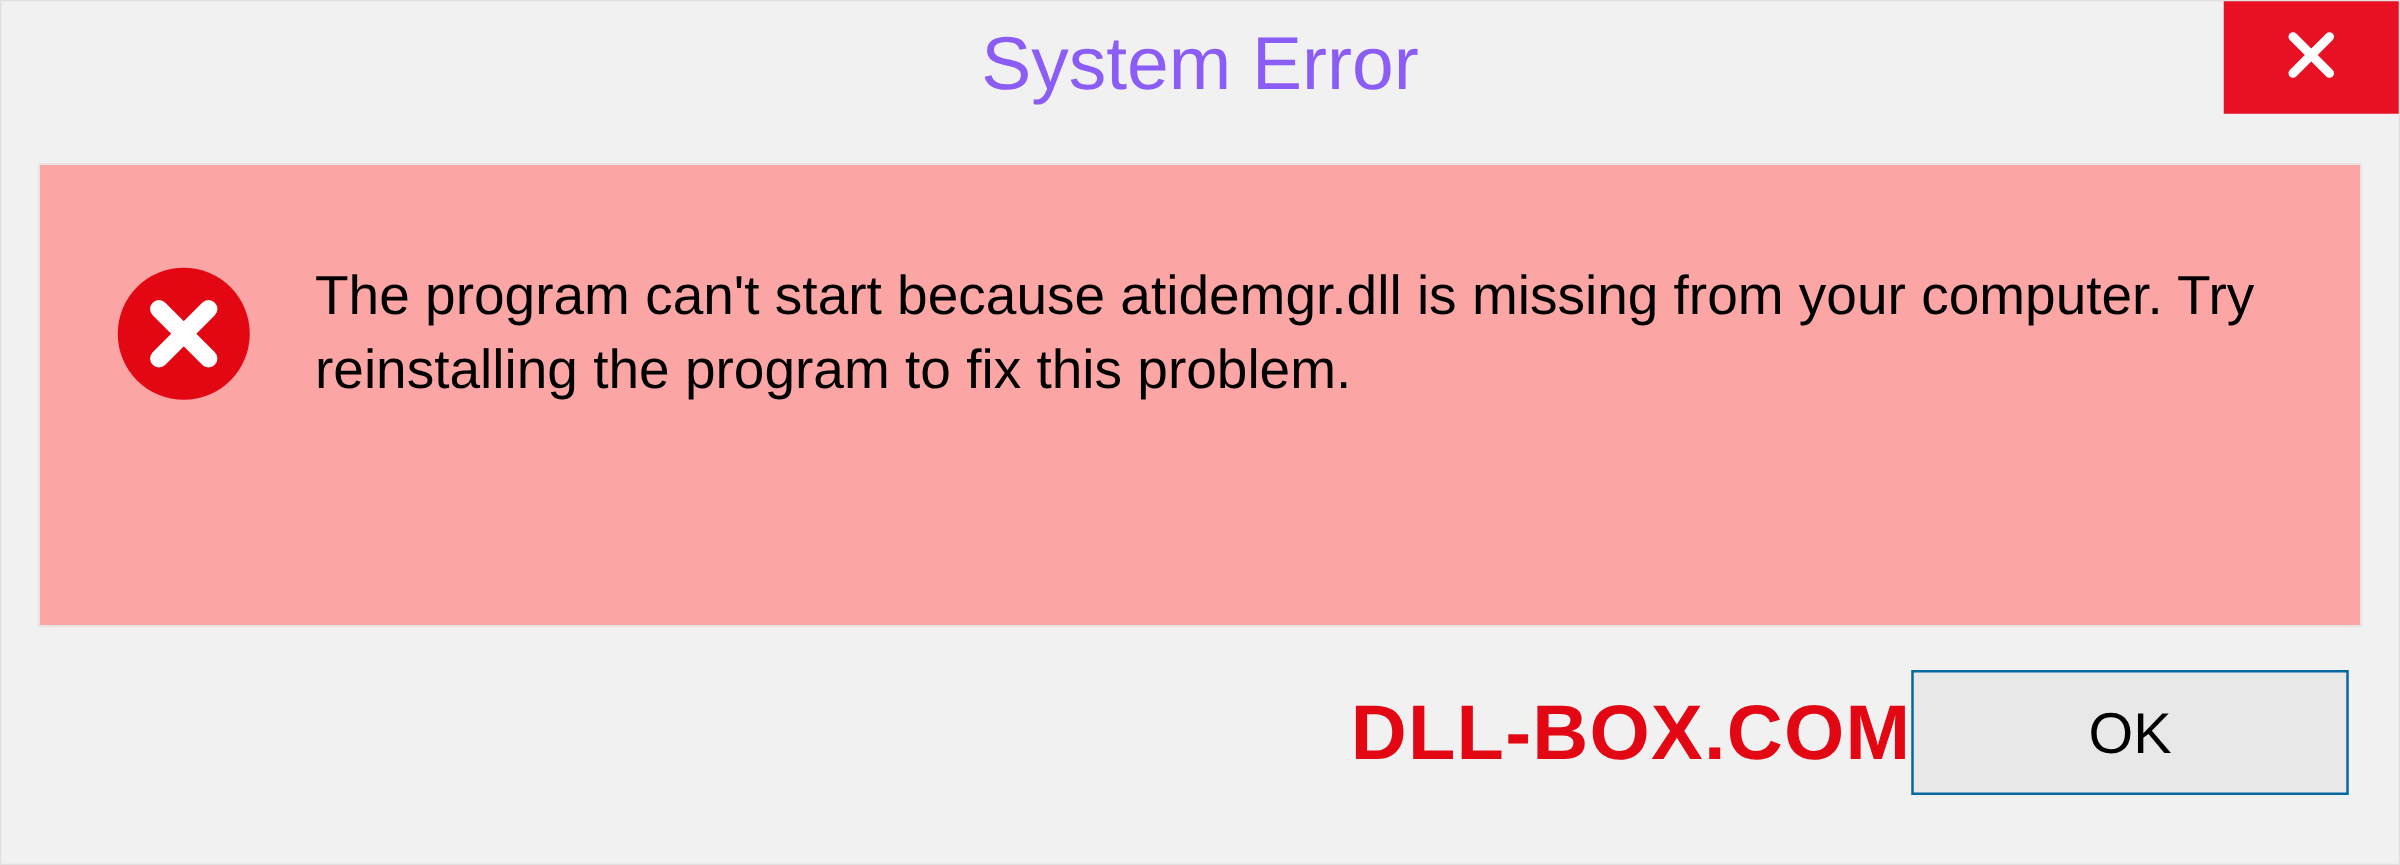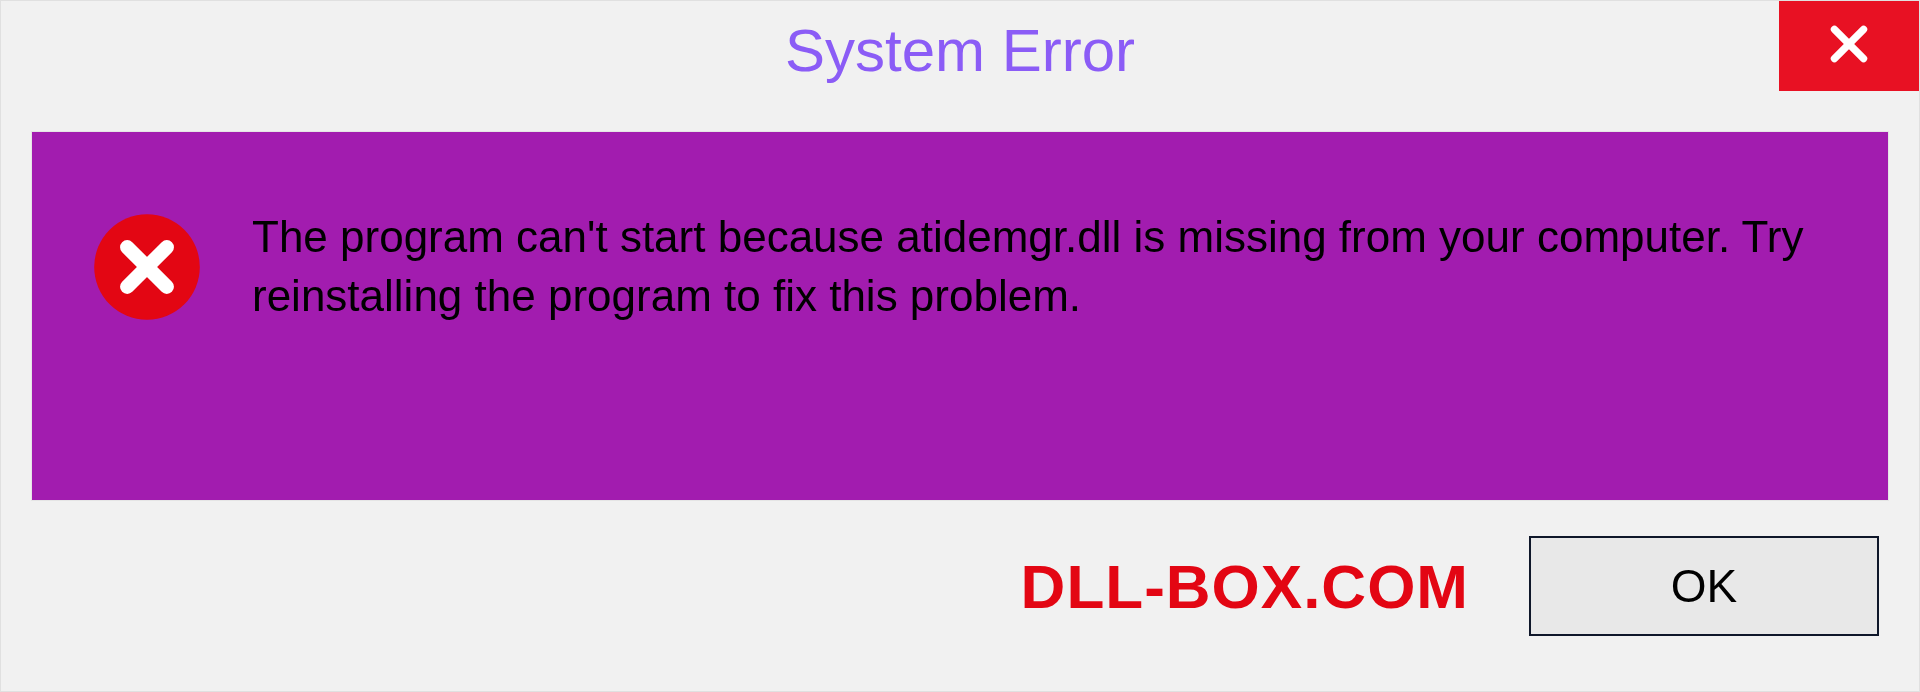--- a/index.html
+++ b/index.html
@@ -46,21 +46,21 @@
       align-items: center;
       justify-content: center;
       cursor: pointer;
     }
     .close-button svg {
       width: 50px;
       height: 50px;
     }
     .content-panel {
       margin: 30px 30px 0 30px;
-      background: #a21caf;
+      background: #fca5a5;
       border: 1px solid #e5e5e5;
       flex: 1;
       display: flex;
       align-items: flex-start;
       padding: 70px 60px 40px 60px;
     }
     .error-icon {
       flex: 0 0 auto;
       width: 110px;
       height: 110px;
@@ -80,28 +80,27 @@
       align-items: center;
       justify-content: flex-end;
       padding: 0 40px 20px 40px;
       position: relative;
     }
     .watermark {
       font-size: 62px;
       font-weight: 800;
       color: #e30613;
       letter-spacing: 1px;
-      margin-right: 60px;
       font-family: Arial, sans-serif;
     }
     .ok-button {
       width: 350px;
       height: 100px;
       background: #e8e8e8;
-      border: 2px solid #0f172a;
+      border: 2px solid #0369a1;
       font-size: 46px;
       color: #000;
       display: flex;
       align-items: center;
       justify-content: center;
       cursor: pointer;
       font-family: "Segoe UI", Tahoma, Arial, sans-serif;
     }
   </style>
 </head>

